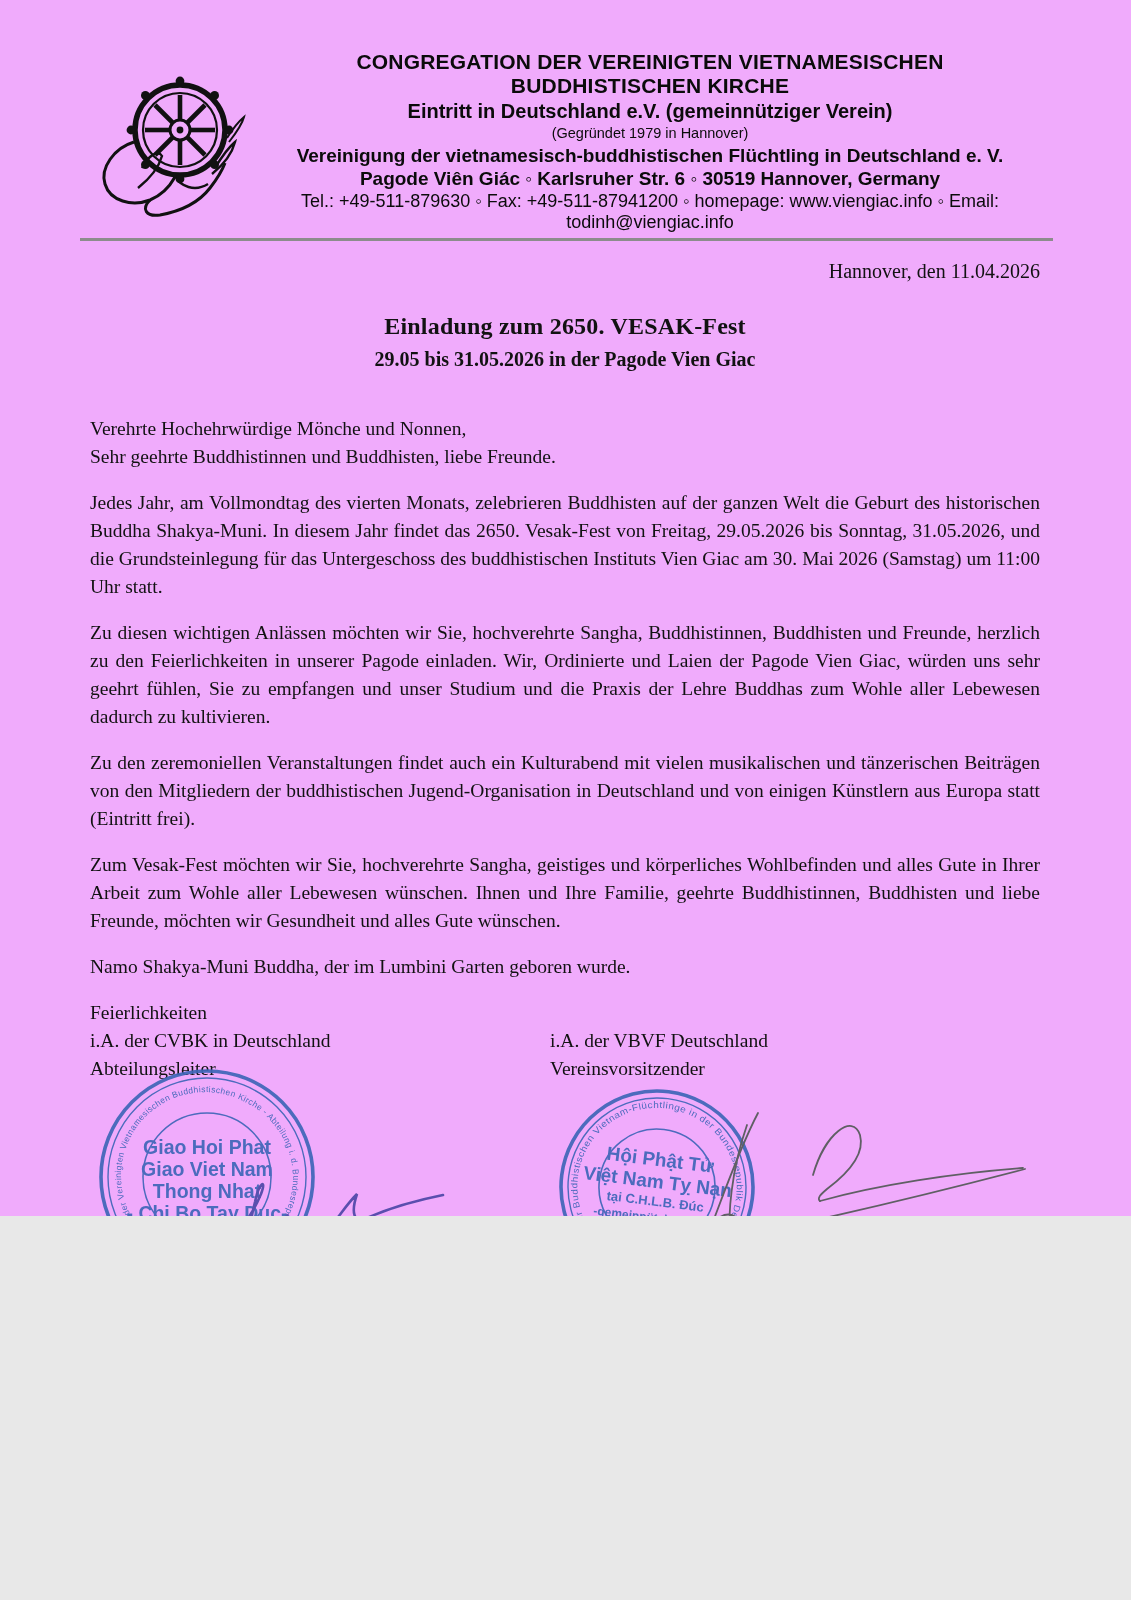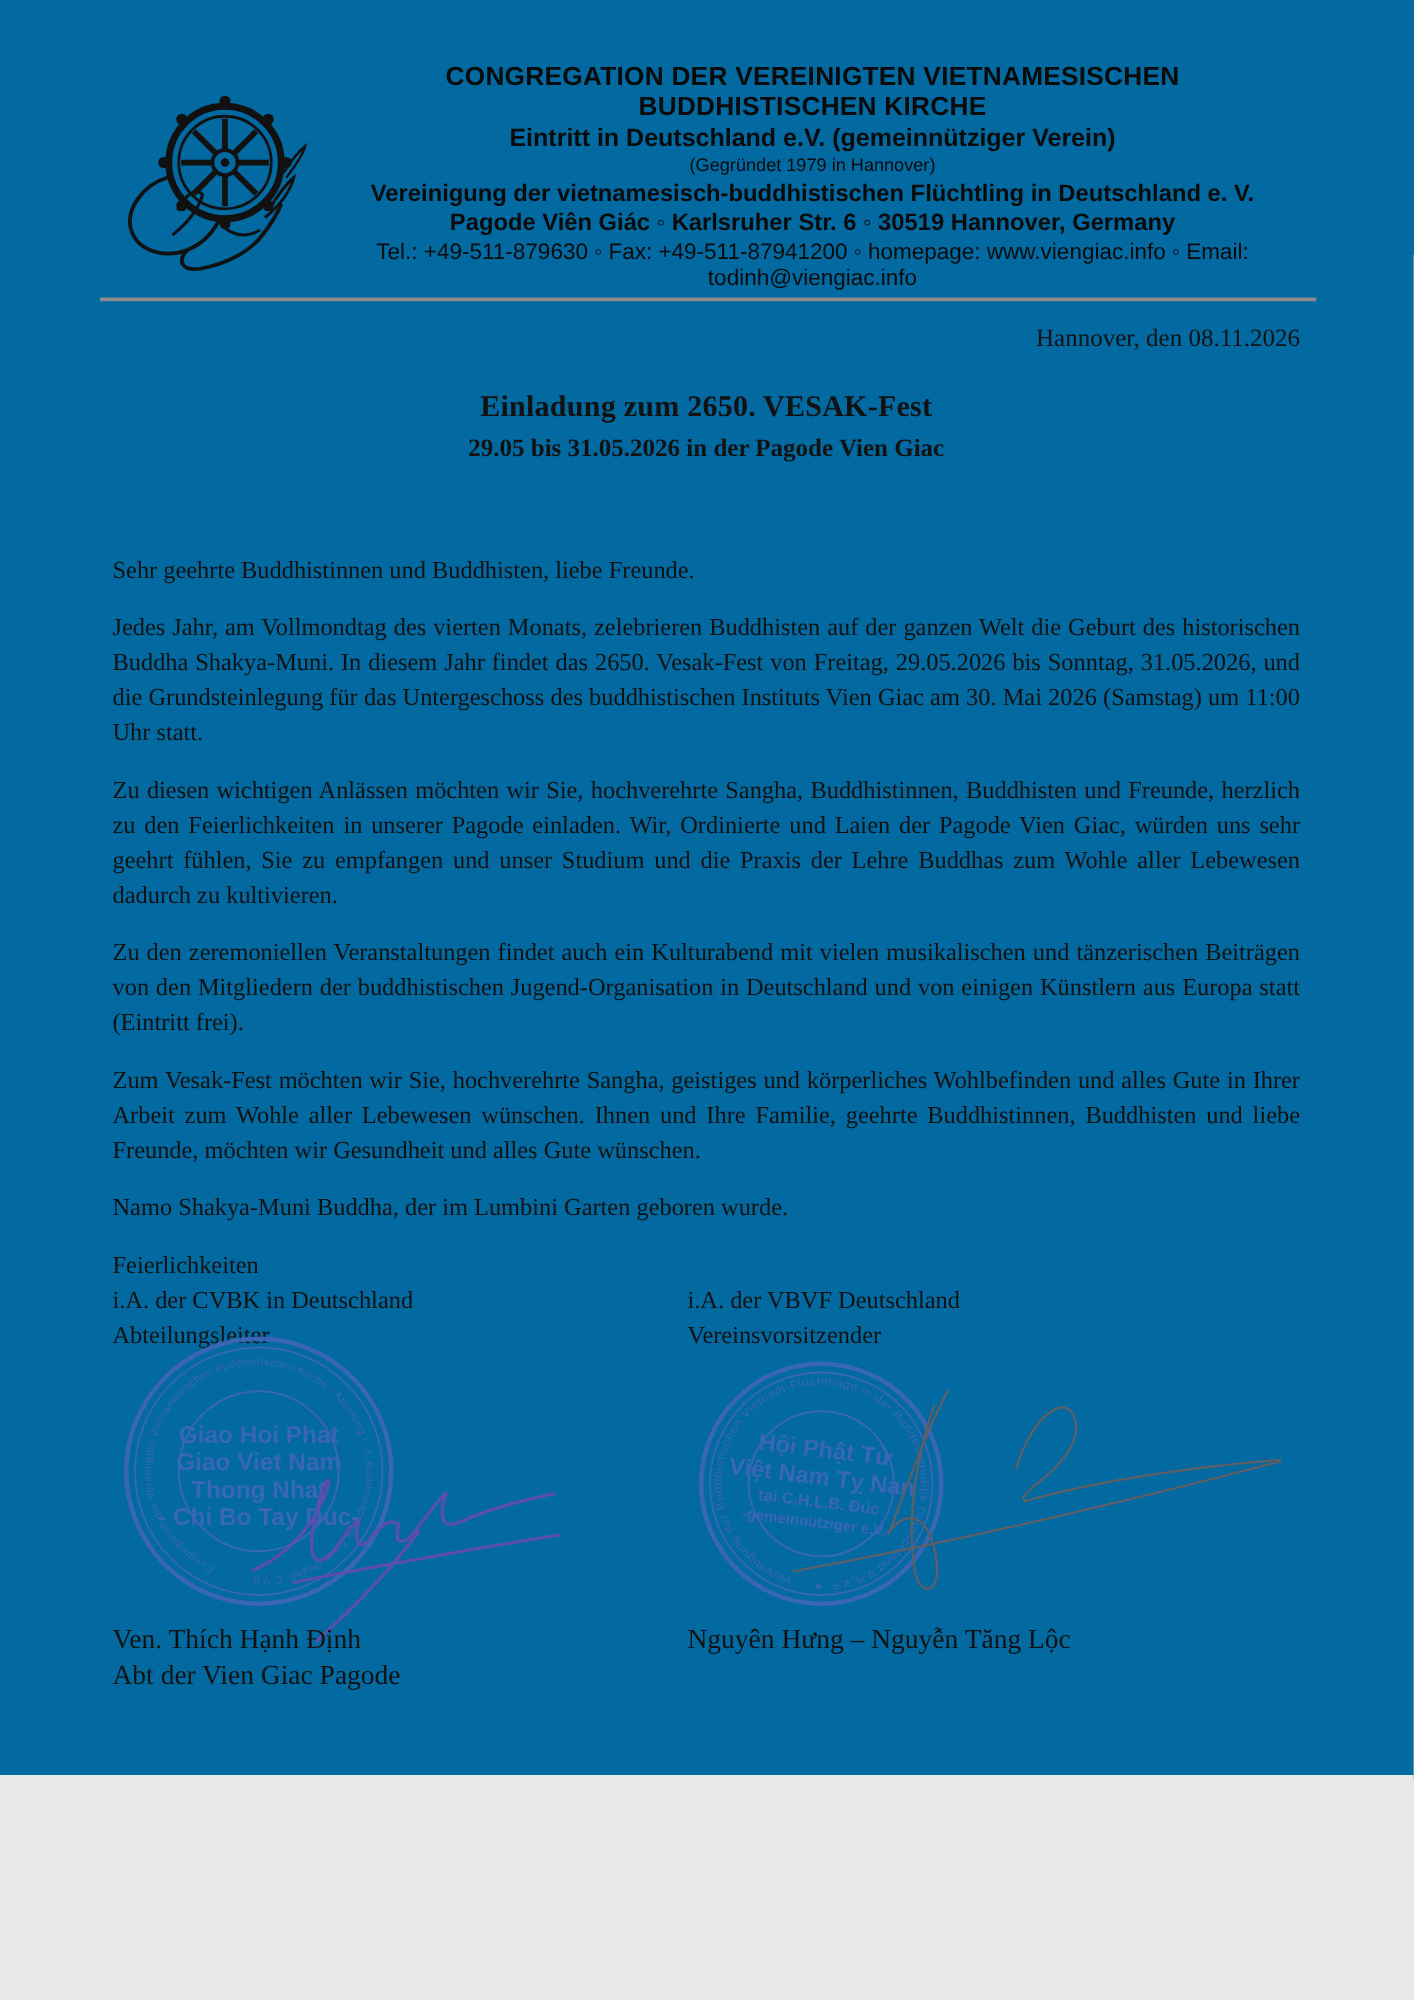--- a/index.html
+++ b/index.html
@@ -1,20 +1,20 @@
 <!DOCTYPE html>
 <html><head>
 <meta charset="utf-8">
 <style>
   html,body{margin:0;padding:0;background:#e8e8e8;}
   .page{
     position:relative;
-    width:1131px;height:1420px;
+    width:1131px;height:1216px;
     margin:0 auto;
-    background:#0369a1;
+    background:#f0abfc;
     overflow:hidden;
     font-family:"Liberation Serif","DejaVu Serif",serif;
     color:#121212;
   }
   
   .letterhead{position:relative;height:245px;}
   .logo{position:absolute;left:96px;top:76px;}
   .lh-text{
     position:absolute;left:255px;top:50px;width:790px;
     text-align:center;
@@ -102,26 +102,26 @@
       <div class="lh-l3">Eintritt in Deutschland e.V. (gemeinnütziger Verein)</div>
       <div class="lh-l4">(Gegründet 1979 in Hannover)</div>
       <div class="lh-l5">Vereinigung der vietnamesisch-buddhistischen Flüchtling in Deutschland e. V.</div>
       <div class="lh-l7">Pagode Viên Giác ◦ Karlsruher Str. 6 ◦ 30519 Hannover, Germany</div>
       <div class="lh-l8">Tel.: +49-511-879630 ◦ Fax: +49-511-87941200 ◦ homepage: www.viengiac.info ◦ Email: todinh@viengiac.info</div>
     </div>
     <div class="rule"></div>
   </div>
 
   <div class="content">
-    <div class="dateline">Hannover, den 08.11.2026</div>
+    <div class="dateline">Hannover, den 11.04.2026</div>
     <div class="title">Einladung zum 2650. VESAK-Fest</div>
     <div class="subtitle">29.05 bis 31.05.2026 in der Pagode Vien Giac</div>
 
     <div class="body">
-      <p><br>
+      <p><span>Verehrte Hochehrwürdige Mönche und Nonnen,</span><br>
       <span>Sehr geehrte Buddhistinnen und Buddhisten, liebe Freunde.</span></p>
 
       <p class="just">Jedes Jahr, am Vollmondtag des vierten Monats, zelebrieren Buddhisten auf der ganzen Welt die Geburt des historischen Buddha Shakya-Muni. In diesem Jahr findet das 2650. Vesak-Fest von Freitag, 29.05.2026 bis Sonntag, 31.05.2026, und die Grundsteinlegung für das Untergeschoss des buddhistischen Instituts Vien Giac am 30. Mai 2026 (Samstag) um 11:00 Uhr statt.</p>
       <p class="just">Zu diesen wichtigen Anlässen möchten wir Sie, hochverehrte Sangha, Buddhistinnen, Buddhisten und Freunde, herzlich zu den Feierlichkeiten in unserer Pagode einladen. Wir, Ordinierte und Laien der Pagode Vien Giac, würden uns sehr geehrt fühlen, Sie zu empfangen und unser Studium und die Praxis der Lehre Buddhas zum Wohle aller Lebewesen dadurch zu kultivieren.</p>
       <p class="just">Zu den zeremoniellen Veranstaltungen findet auch ein Kulturabend mit vielen musikalischen und tänzerischen Beiträgen von den Mitgliedern der buddhistischen Jugend-Organisation in Deutschland und von einigen Künstlern aus Europa statt (Eintritt frei).</p>
       <p class="just">Zum Vesak-Fest möchten wir Sie, hochverehrte Sangha, geistiges und körperliches Wohlbefinden und alles Gute in Ihrer Arbeit zum Wohle aller Lebewesen wünschen. Ihnen und Ihre Familie, geehrte Buddhistinnen, Buddhisten und liebe Freunde, möchten wir Gesundheit und alles Gute wünschen.</p>
       <p>Namo Shakya-Muni Buddha, der im Lumbini Garten geboren wurde.</p>
 
       <div class="closing">
         <div>Feierlichkeiten</div>

